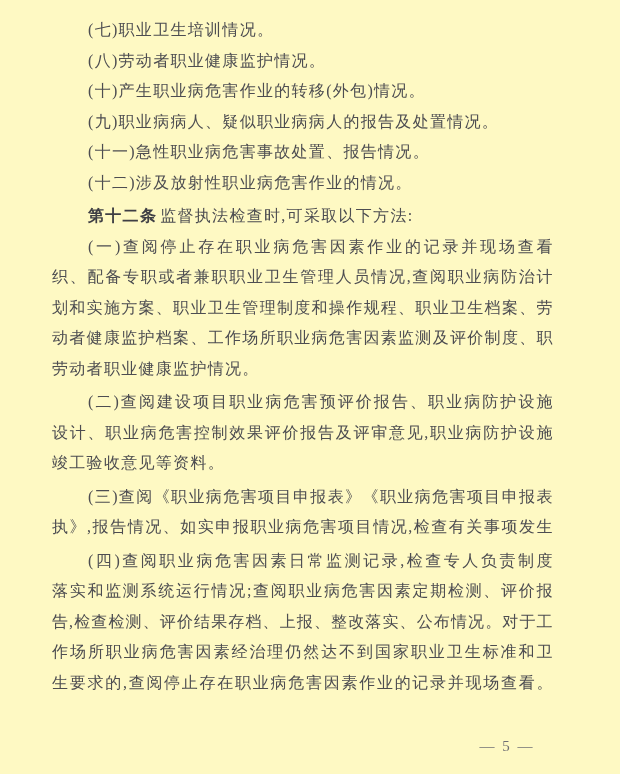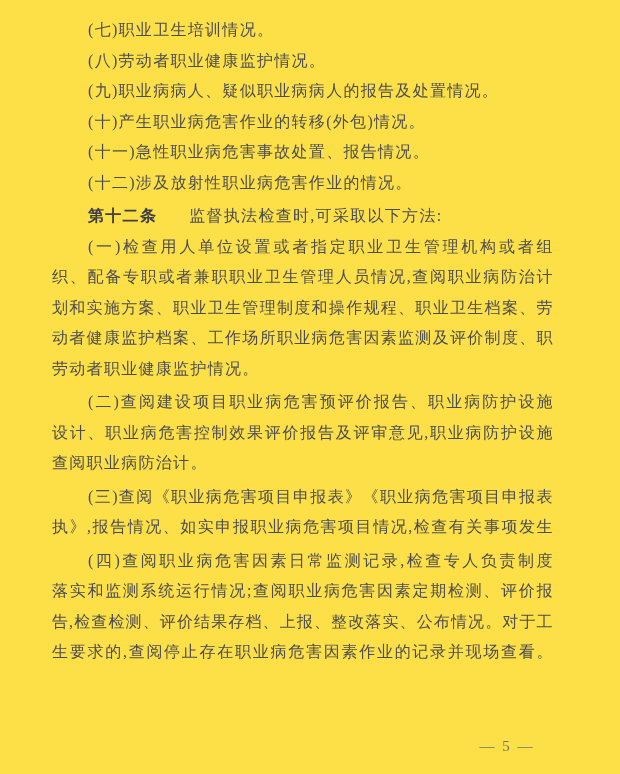--- a/index.html
+++ b/index.html
@@ -9,21 +9,21 @@
   }
   body {
     width: 620px;
     height: 774px;
     font-family: "Liberation Serif", serif;
   }
   .page {
     position: relative;
     width: 620px;
     height: 774px;
-    background: #fde047;
+    background: #fef9c3;
     overflow: hidden;
   }
   .text-column {
     position: absolute;
     left: 52px;
     top: 15px;
     width: 501px;
     color: #4d4d51;
     font-size: 16px;
   }
@@ -46,21 +46,21 @@
     padding-left: 36px;
   }
   .gap-sm { margin-top: 3px; }
   .gap    { margin-top: 3px; }
   .article-number {
     font-weight: bold;
     color: #3f3f44;
     text-align: center;
   }
   .article-intro {
-    margin-left: 32px;
+    margin-left: 3px;
   }
   .page-number {
     position: absolute;
     top: 735px;
     left: 474px;
     width: 66px;
     height: 22px;
     line-height: 22px;
     text-align: center;
     font-size: 15px;
@@ -70,43 +70,44 @@
   }
 </style>
 </head>
 <body>
 
 <div class="page">
   <div class="text-column">
 
     <div class="line indent">(七)职业卫生培训情况。</div>
     <div class="line indent">(八)劳动者职业健康监护情况。</div>
+    <div class="line indent">(十)产生职业病危害作业的转移(外包)情况。</div>
     <div class="line indent">(九)职业病病人、疑似职业病病人的报告及处置情况。</div>
-    <div class="line indent">(十)产生职业病危害作业的转移(外包)情况。</div>
     <div class="line indent">(十一)急性职业病危害事故处置、报告情况。</div>
     <div class="line indent">(十二)涉及放射性职业病危害作业的情况。</div>
 
     <div class="line indent gap-sm">
       <span class="article-number">第十二条</span><span class="article-intro">监督执法检查时,可采取以下方法:</span>
     </div>
 
-    <div class="line indent justify">(一)检查用人单位设置或者指定职业卫生管理机构或者组</div>
+    <div class="line indent justify">(一)查阅停止存在职业病危害因素作业的记录并现场查看</div>
     <div class="line justify">织、配备专职或者兼职职业卫生管理人员情况,查阅职业病防治计</div>
     <div class="line justify">划和实施方案、职业卫生管理制度和操作规程、职业卫生档案、劳</div>
     <div class="line justify">动者健康监护档案、工作场所职业病危害因素监测及评价制度、职</div>
     <div class="line">劳动者职业健康监护情况。</div>
 
     <div class="line indent justify gap">(二)查阅建设项目职业病危害预评价报告、职业病防护设施</div>
     <div class="line justify">设计、职业病危害控制效果评价报告及评审意见,职业病防护设施</div>
-    <div class="line">查阅职业病防治计。</div>
+    <div class="line">竣工验收意见等资料。</div>
 
     <div class="line indent justify gap">(三)查阅《职业病危害项目申报表》《职业病危害项目申报表</div>
     <div class="line justify">执》,报告情况、如实申报职业病危害项目情况,检查有关事项发生</div>
 
     <div class="line indent justify gap">(四)查阅职业病危害因素日常监测记录,检查专人负责制度</div>
     <div class="line justify">落实和监测系统运行情况;查阅职业病危害因素定期检测、评价报</div>
     <div class="line justify">告,检查检测、评价结果存档、上报、整改落实、公布情况。对于工</div>
+    <div class="line justify">作场所职业病危害因素经治理仍然达不到国家职业卫生标准和卫</div>
     <div class="line justify">生要求的,查阅停止存在职业病危害因素作业的记录并现场查看。</div>
 
   </div>
 
   <div class="page-number">— 5 —</div>
 </div>
 
 </body></html>

